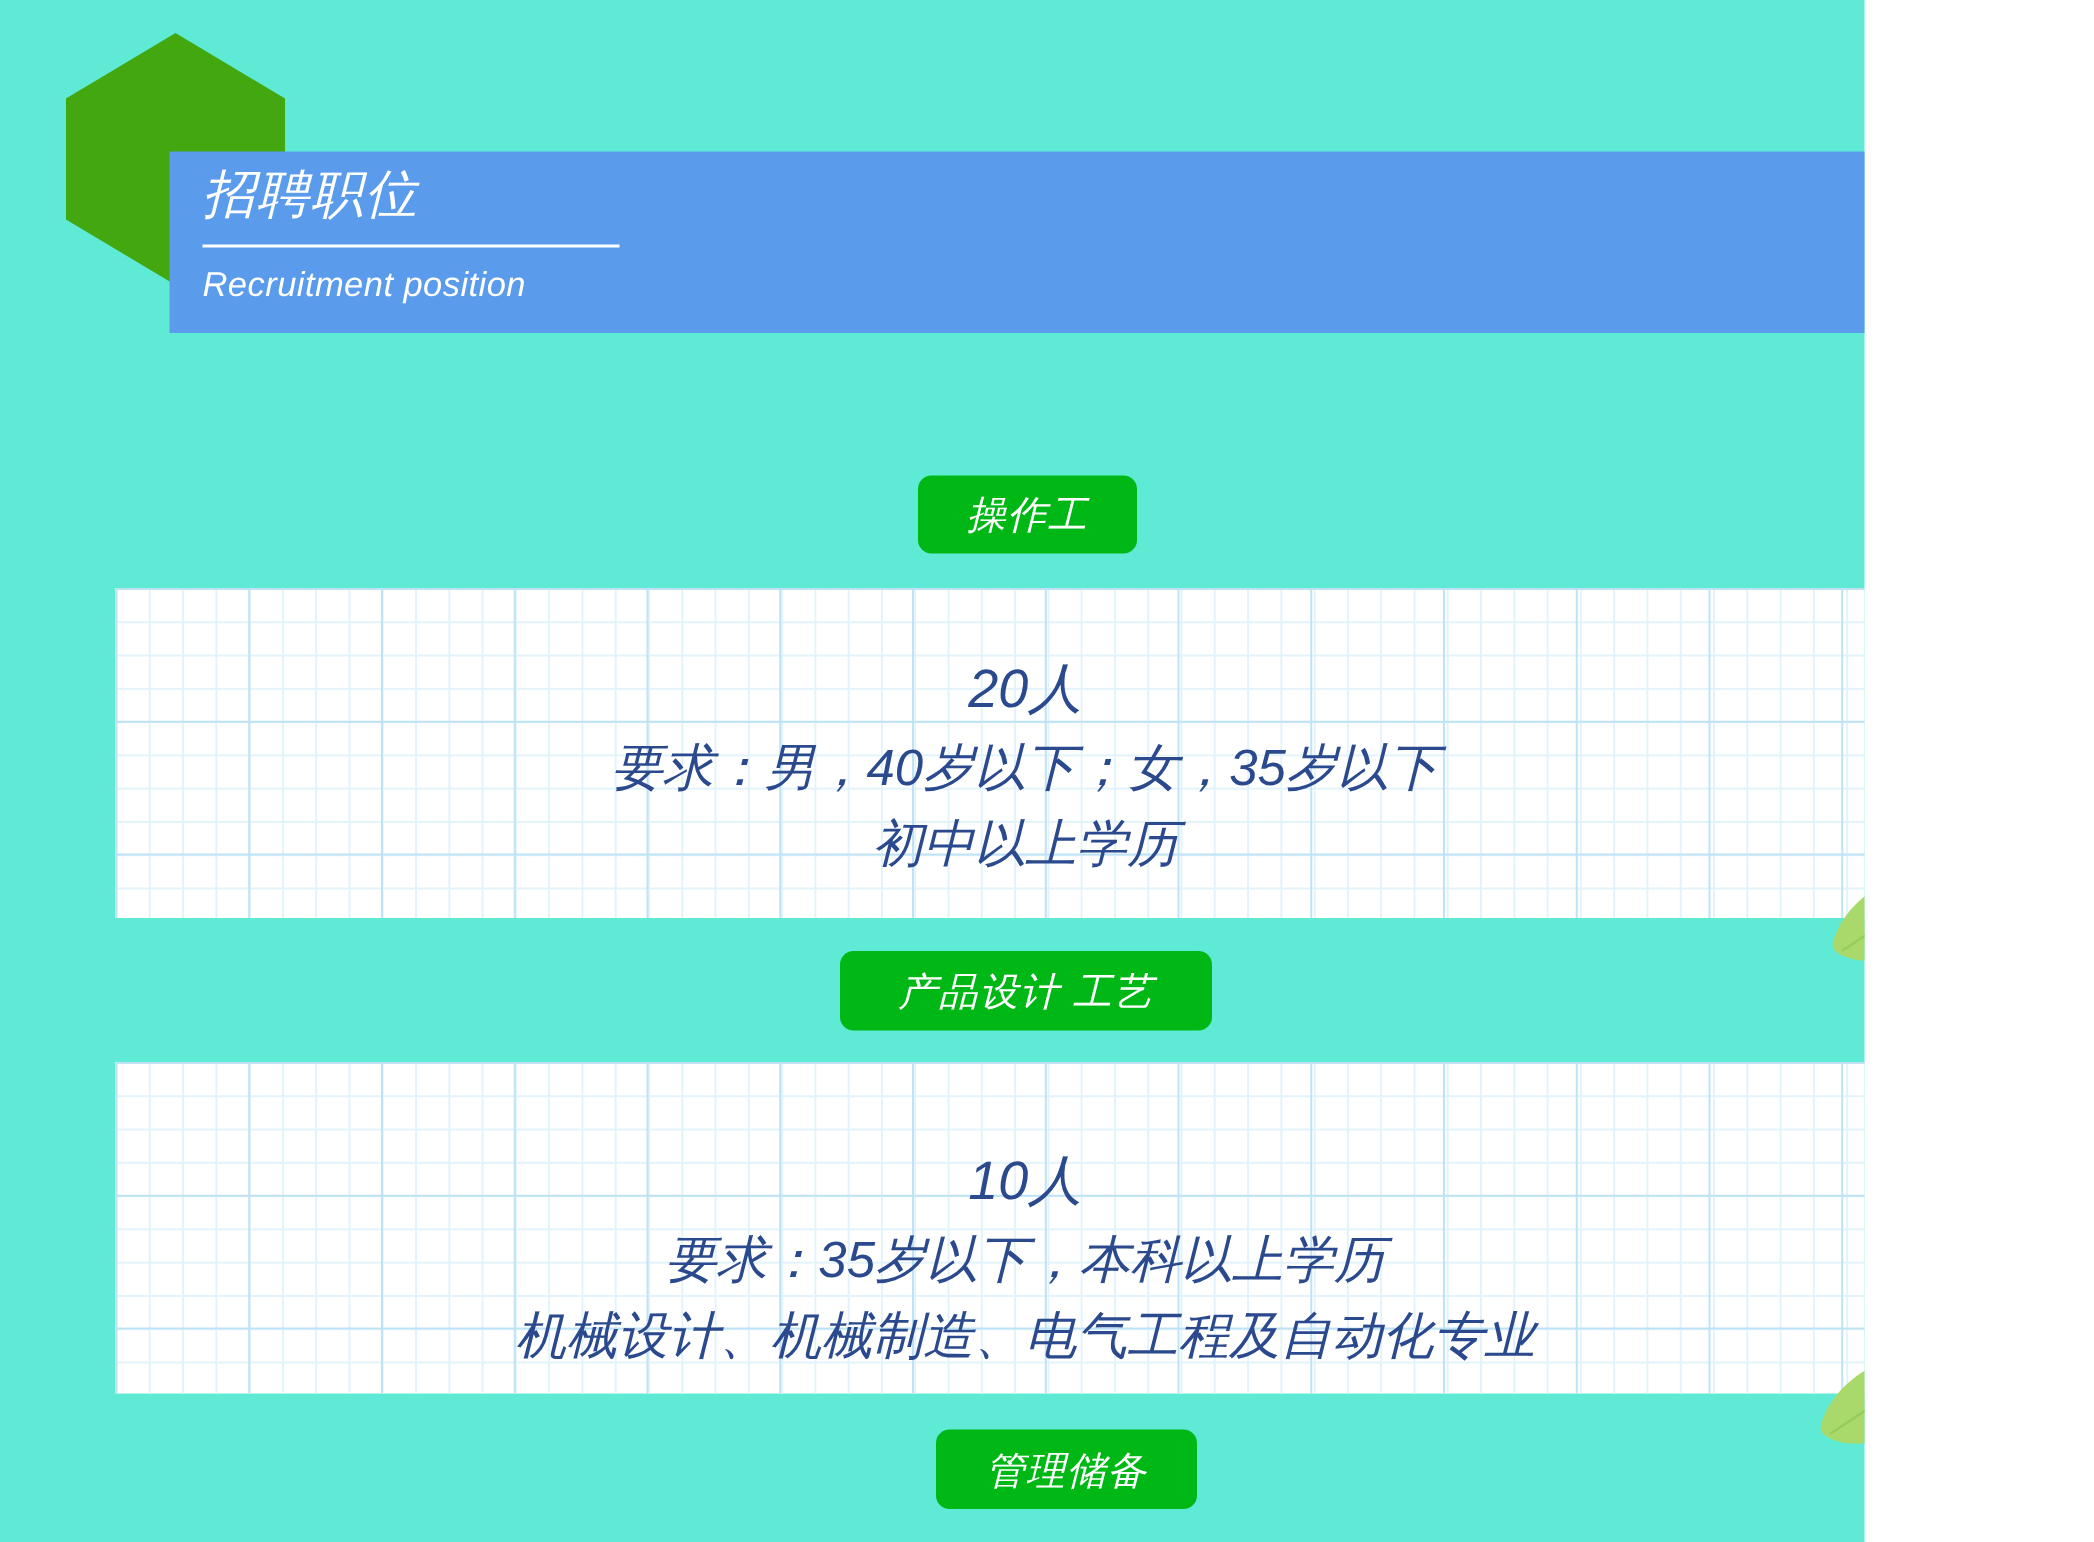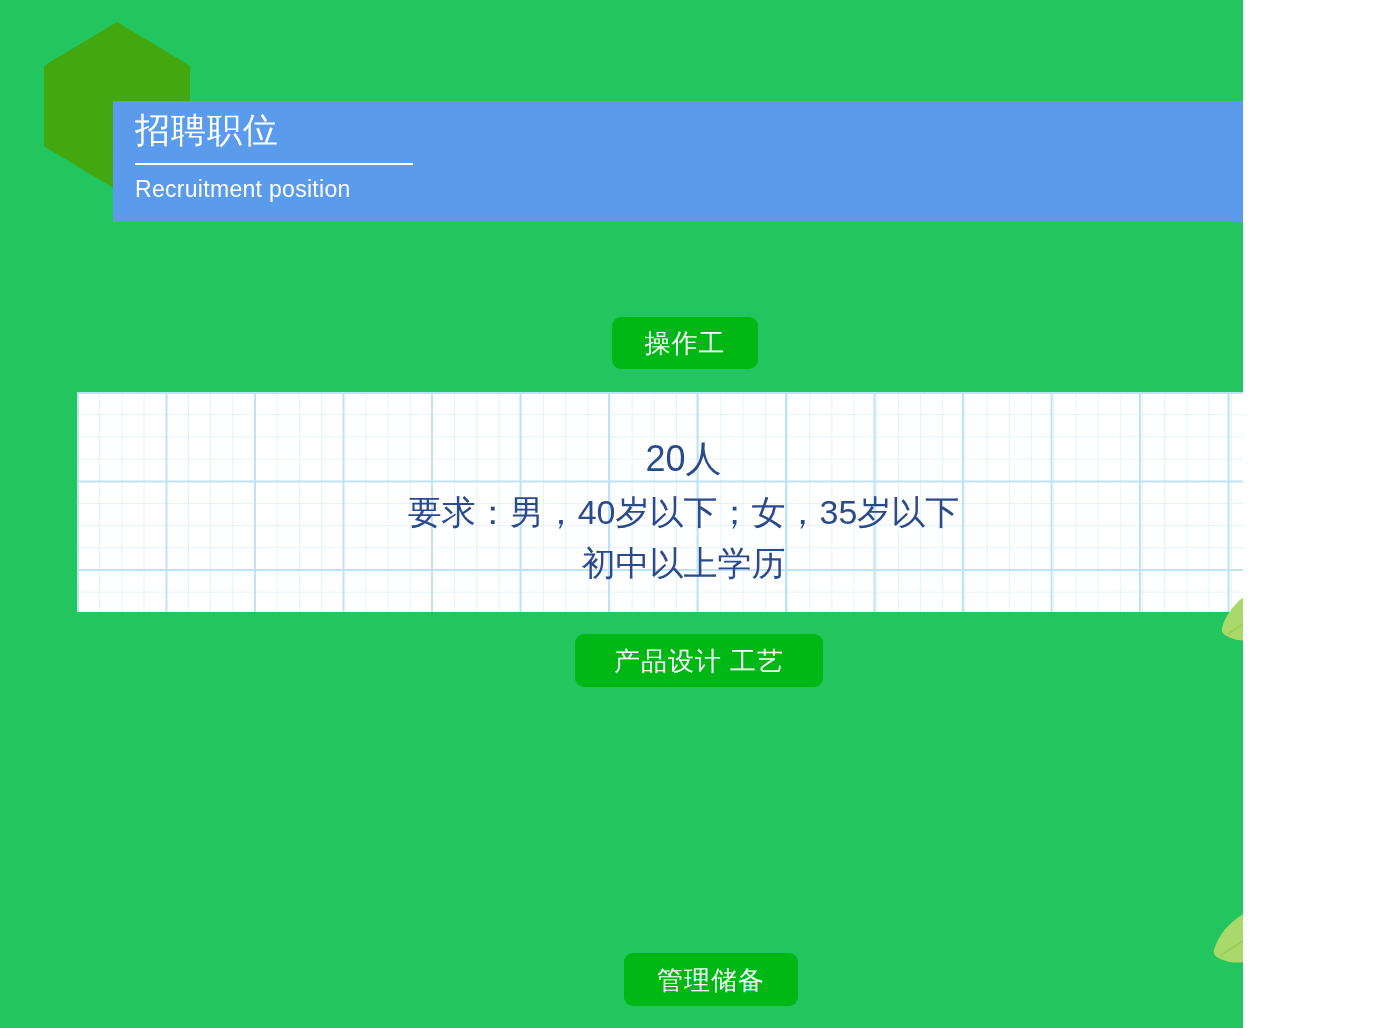--- a/index.html
+++ b/index.html
@@ -14,22 +14,23 @@
     overflow: hidden;
     position: relative;
   }
 
   #slide {
     position: absolute;
     left: 0;
     top: 0;
     width: 1243px;
     height: 1028px;
-    background: #22c55e;
+    background: #5eead4;
     overflow: hidden;
+    font-style: italic;
   }
 
   
   .hex {
     position: absolute;
     left: 44px;
     top: 22px;
     width: 146px;
     height: 168px;
     background: #43a710;
@@ -85,21 +86,21 @@
     font-size: 26px;
     line-height: 1;
     display: flex;
     align-items: center;
     justify-content: center;
     letter-spacing: 1px;
     white-space: nowrap;
     box-sizing: border-box;
   }
   #badge-1 { left: 612px; top: 317px; width: 146px; height: 52px; }
-  #badge-2 { left: 560px; top: 634px; width: 248px; height: 53px; margin-left: 15px; }
+  #badge-2 { left: 560px; top: 634px; width: 248px; height: 53px; }
   #badge-3 { left: 598px; top: 953px; width: 174px; height: 53px; margin-left: 26px; }
 
   
   .grid-panel {
     position: absolute;
     left: 77px;
     width: 1213px;
     background-color: #ffffff;
     background-image:
       linear-gradient(to right, #bfe2f5 1.6px, transparent 1.6px),
@@ -167,20 +168,25 @@
   <div class="badge" id="badge-1">操作工</div>
 
   <div class="grid-panel" id="grid-panel-1">
     <div class="panel-text big" id="p1-l1">20人</div>
     <div class="panel-text line" id="p1-l2">要求：男，40岁以下；女，35岁以下</div>
     <div class="panel-text line" id="p1-l3">初中以上学历</div>
   </div>
 
   <div class="badge" id="badge-2">产品设计 工艺</div>
 
+  <div class="grid-panel" id="grid-panel-2">
+    <div class="panel-text big" id="p2-l1">10人</div>
+    <div class="panel-text line" id="p2-l2">要求：35岁以下，本科以上学历</div>
+    <div class="panel-text line" id="p2-l3">机械设计、机械制造、电气工程及自动化专业</div>
+  </div>
 
   <div class="badge" id="badge-3">管理储备</div>
 
   <svg class="leaf" id="leaf-1" viewBox="0 0 110 78">
     <path d="M4 54 C 14 18, 62 -2, 96 6 C 104 8, 106 16, 100 26
              C 86 50, 48 70, 20 66 C 10 64, 2 60, 4 54 Z" fill="#a8d96a"></path>
     <path d="M95 8 C 92 30, 84 58, 70 74 C 64 66, 62 52, 66 40
              C 72 24, 84 12, 95 8 Z" fill="#a8d96a"></path>
     <path d="M10 60 C 34 44, 66 22, 96 8" stroke="#98cc58" stroke-width="1.6" fill="none"></path>
     <path d="M95 9 C 85 26, 76 50, 70 72" stroke="#98cc58" stroke-width="1.4" fill="none"></path>

